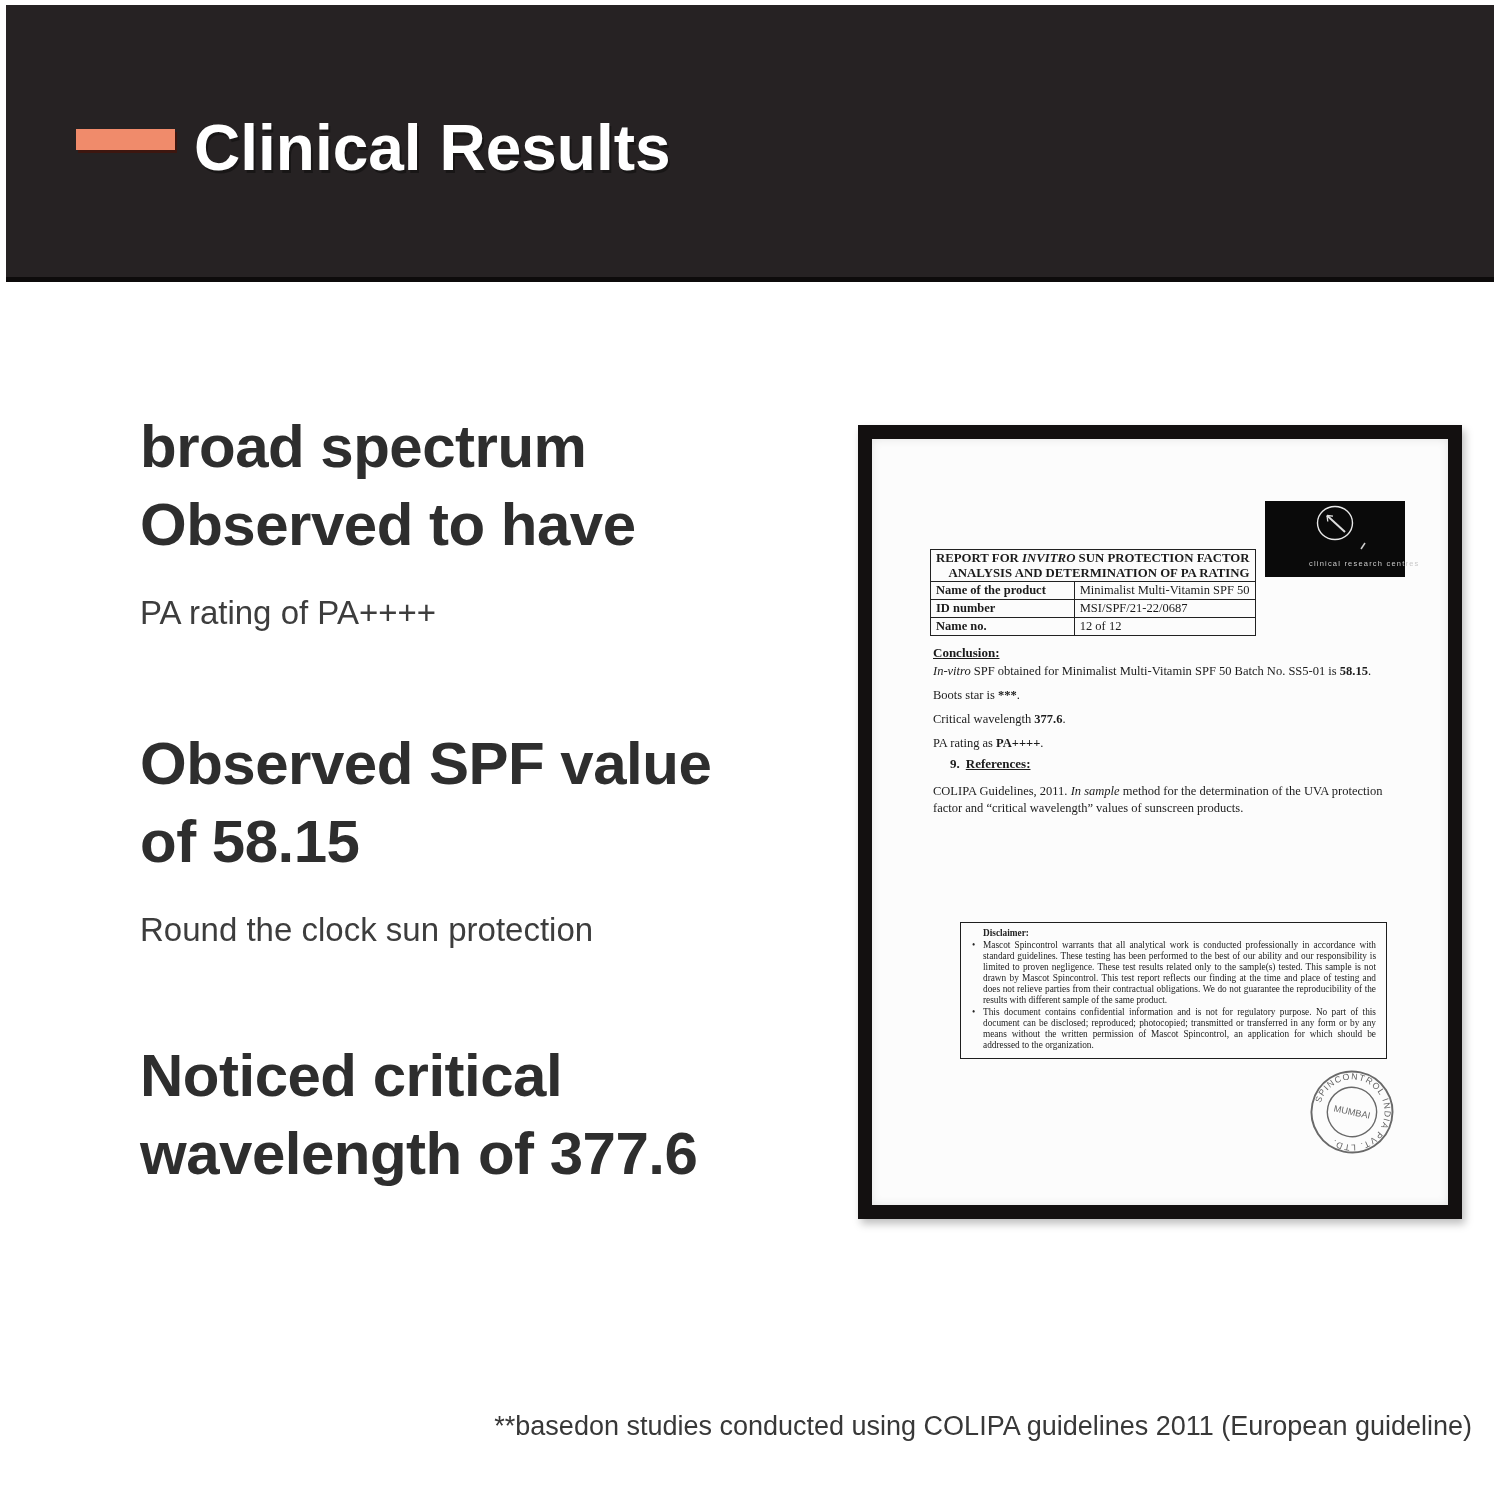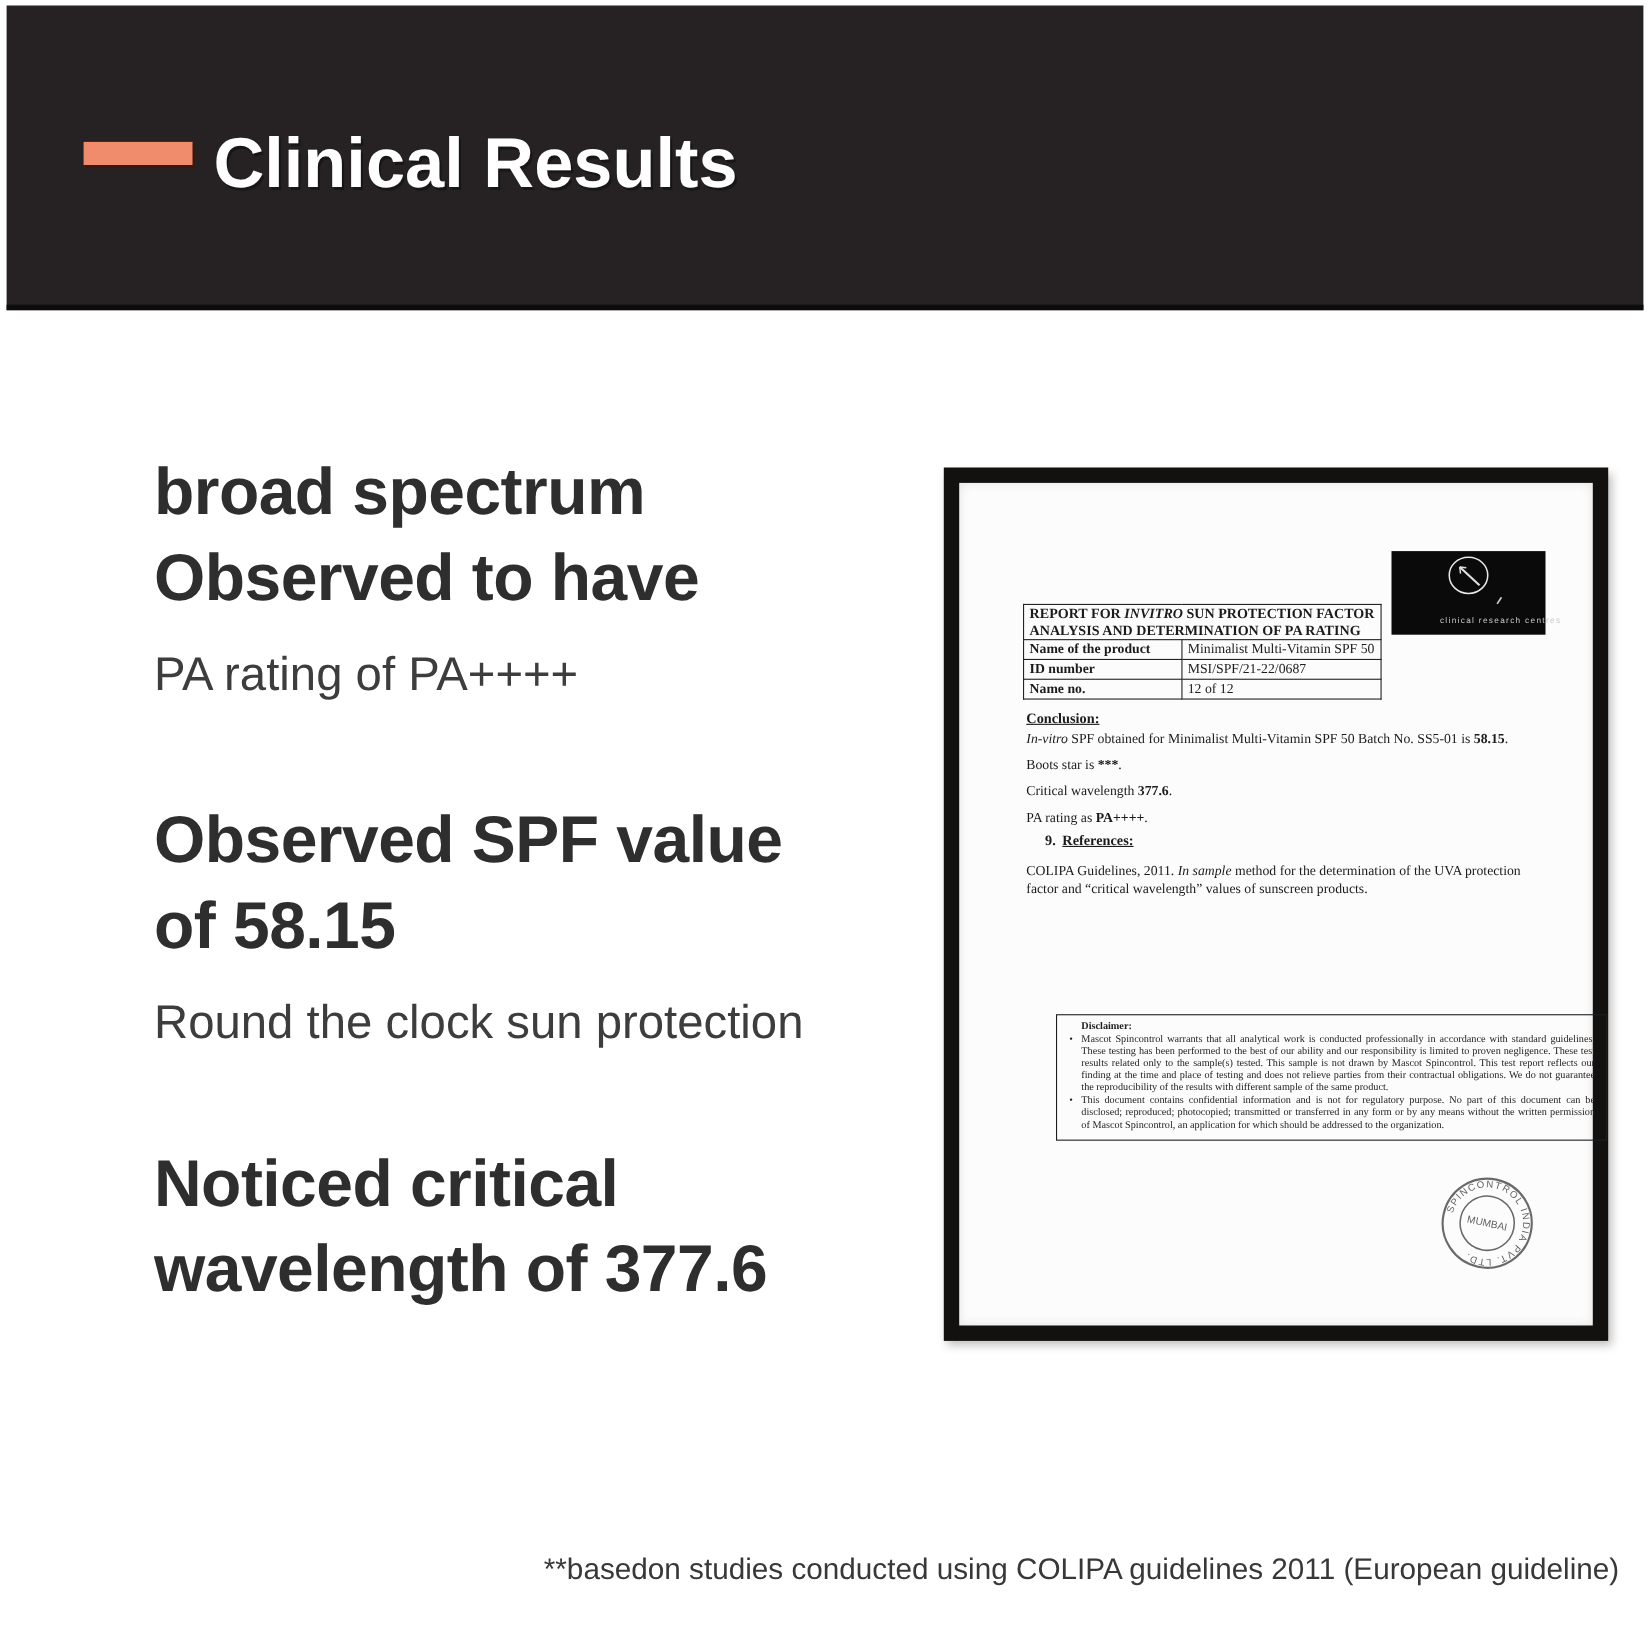--- a/index.html
+++ b/index.html
@@ -22,21 +22,21 @@
     text-shadow:2px 3px 0 rgba(0,0,0,.35);white-space:nowrap;text-align:right;
   }
   
   .result-block{position:absolute;left:140px;white-space:nowrap;}
   .rb1{top:408px;} .rb2{top:725px;} .rb3{top:1037px;}
   .result-heading{
     font-size:60px;line-height:78px;font-weight:700;color:#2e2e2e;
     letter-spacing:-0.5px;
   }
   .result-sub{
-    margin-top:24px;font-size:43px;line-height:50px;font-weight:400;color:#3d3d3d;
+    margin-top:24px;font-size:33px;line-height:50px;font-weight:400;color:#3d3d3d;
   }
   
   .footnote{
     position:absolute;right:28px;top:1411px;
     font-size:27px;color:#383838;white-space:nowrap;
   }
   
   .doc-frame{
     position:absolute;left:858px;top:425px;width:604px;height:794px;
     background:#131010;padding:14px;box-sizing:border-box;
@@ -58,37 +58,37 @@
     position:absolute;left:0;right:0;bottom:9px;text-align:right;
     font-family:"Liberation Sans",sans-serif;font-size:7.5px;
     letter-spacing:1.2px;color:#c9c9c9;white-space:nowrap;padding-left:44px;
   }
   
   .report-table{
     position:absolute;left:58px;top:110px;width:307px;
     border-collapse:collapse;font-size:12.5px;
   }
   .report-table td{border:1.6px solid #222;padding:1px 5px;white-space:nowrap;}
-  .report-title-cell{text-align:left;font-weight:700;font-size:12.8px;line-height:14.5px;}
+  .report-title-cell{text-align:right;font-weight:700;font-size:12.8px;line-height:14.5px;}
   .row-label{font-weight:700;width:138px;}
   
   .conclusion-section{position:absolute;left:61px;top:206px;font-size:12.5px;line-height:15px;}
   .conclusion-heading{font-weight:700;font-size:13px;text-decoration:underline;}
   .c-line{margin-top:9px;white-space:nowrap;}
   .c-line.first{margin-top:4px;}
   .c-line b{font-weight:700;}
   .it{font-style:italic;}
   
   .references-section{position:absolute;left:61px;top:317px;font-size:12.5px;}
   .references-heading{font-weight:700;font-size:13px;padding-left:17px;}
   .references-heading .u{text-decoration:underline;margin-left:6px;}
   .references-paragraph{margin-top:11px;width:478px;line-height:16.5px;}
   
   .disclaimer-box{
-    position:absolute;left:88px;top:483px;width:501px;box-sizing:border-box;
+    position:absolute;left:88px;top:483px;width:427px;box-sizing:border-box;
     border:1.8px solid #1e1e1e;padding:5px 10px 7px 10px;
     font-size:9.3px;line-height:11px;text-align:justify;color:#222;
   }
   .disclaimer-heading{font-weight:700;padding-left:12px;text-align:left;}
   .disclaimer-bullet{position:relative;padding-left:12px;margin-top:1px;}
   .disclaimer-bullet::before{content:"\2022";position:absolute;left:1px;top:0;}
   
   .company-stamp{
     position:absolute;left:436px;top:629px;width:88px;height:88px;
     opacity:.82;transform:rotate(12deg);

